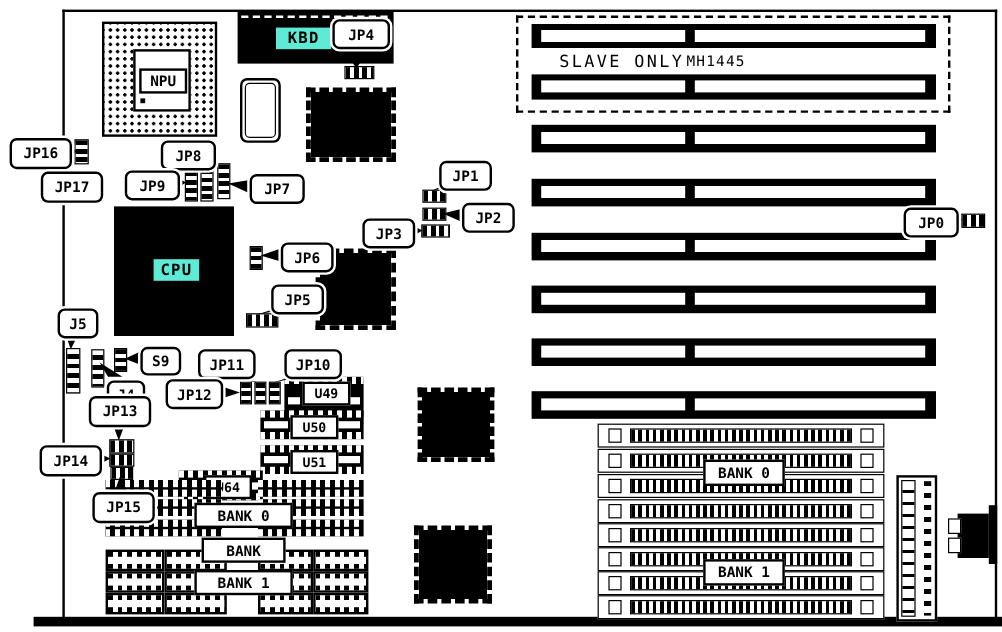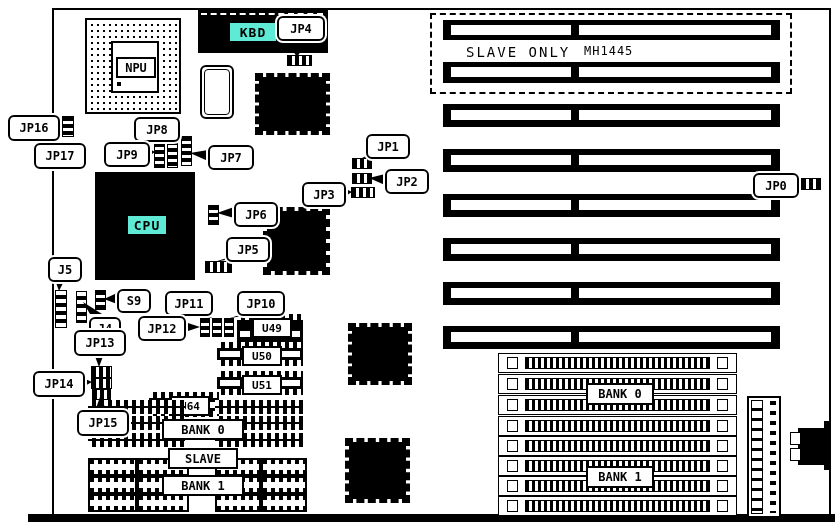--- a/index.html
+++ b/index.html
@@ -107,21 +107,21 @@
   <div class="qfp" style="left:348px;top:323px;width:56px;height:54px;"></div>
   <div class="qfp" style="left:345px;top:438px;width:57px;height:57px;"></div>
 
 
   <div class="chip" style="left:95px;top:172px;width:100px;height:108px;">
     <div class="wlbl" style="left:33px;top:44px;width:38px;height:18px;">CPU</div>
   </div>
 
   <div class="dashbox" style="left:430px;top:13px;width:358px;height:77px;"></div>
   <div class="txt" style="left:466px;top:44px;font-size:14px;letter-spacing:2px;">SLAVE ONLY</div>
-  <div class="txt" style="left:584px;top:44px;font-size:12px;letter-spacing:1px;">MH1445</div>
+  <div class="txt" style="left:572px;top:44px;font-size:12px;letter-spacing:1px;">MH1445</div>
 
   <div class="isa" style="left:443px;top:20px;width:337px;height:20px;">
       <span style="left:8px;top:5px;width:120px;"></span>
       <span style="left:136px;top:5px;width:192px;"></span>
     </div>
   <div class="isa" style="left:443px;top:62px;width:337px;height:21px;">
       <span style="left:8px;top:5px;width:120px;"></span>
       <span style="left:136px;top:5px;width:192px;"></span>
     </div>
   <div class="isa" style="left:443px;top:104px;width:337px;height:23px;">
@@ -204,21 +204,21 @@
   <div class="sock" style="left:261px;top:458px;width:42px;height:14px;"></div>
   <div class="sock" style="left:88px;top:476px;width:45px;height:14px;"></div>
   <div class="sock" style="left:137px;top:476px;width:48px;height:14px;"></div>
   <div class="sock" style="left:215px;top:476px;width:42px;height:14px;"></div>
   <div class="sock" style="left:261px;top:476px;width:42px;height:14px;"></div>
   <div class="sock" style="left:88px;top:494px;width:45px;height:14px;"></div>
   <div class="sock" style="left:137px;top:494px;width:48px;height:14px;"></div>
   <div class="sock" style="left:215px;top:494px;width:42px;height:14px;"></div>
   <div class="sock" style="left:261px;top:494px;width:42px;height:14px;"></div>
   <div class="blbl" style="left:162px;top:419px;width:78px;height:17px;">BANK 0</div>
-  <div class="blbl" style="left:168px;top:448px;width:66px;height:17px;">SLAVE</div>
+  <div class="blbl" style="left:168px;top:448px;width:66px;height:17px;">BANK</div>
   <div class="blbl" style="left:162px;top:475px;width:78px;height:17px;">BANK 1</div>
 
   <div class="simm" style="left:498px;top:353px;width:237px;height:18px;">
       <span class="latch" style="left:8px;"></span>
       <span class="ticks"></span>
       <span class="latch" style="right:8px;"></span>
     </div>
   <div class="simm" style="left:498px;top:374px;width:237px;height:18px;">
       <span class="latch" style="left:8px;"></span>
       <span class="ticks"></span>

